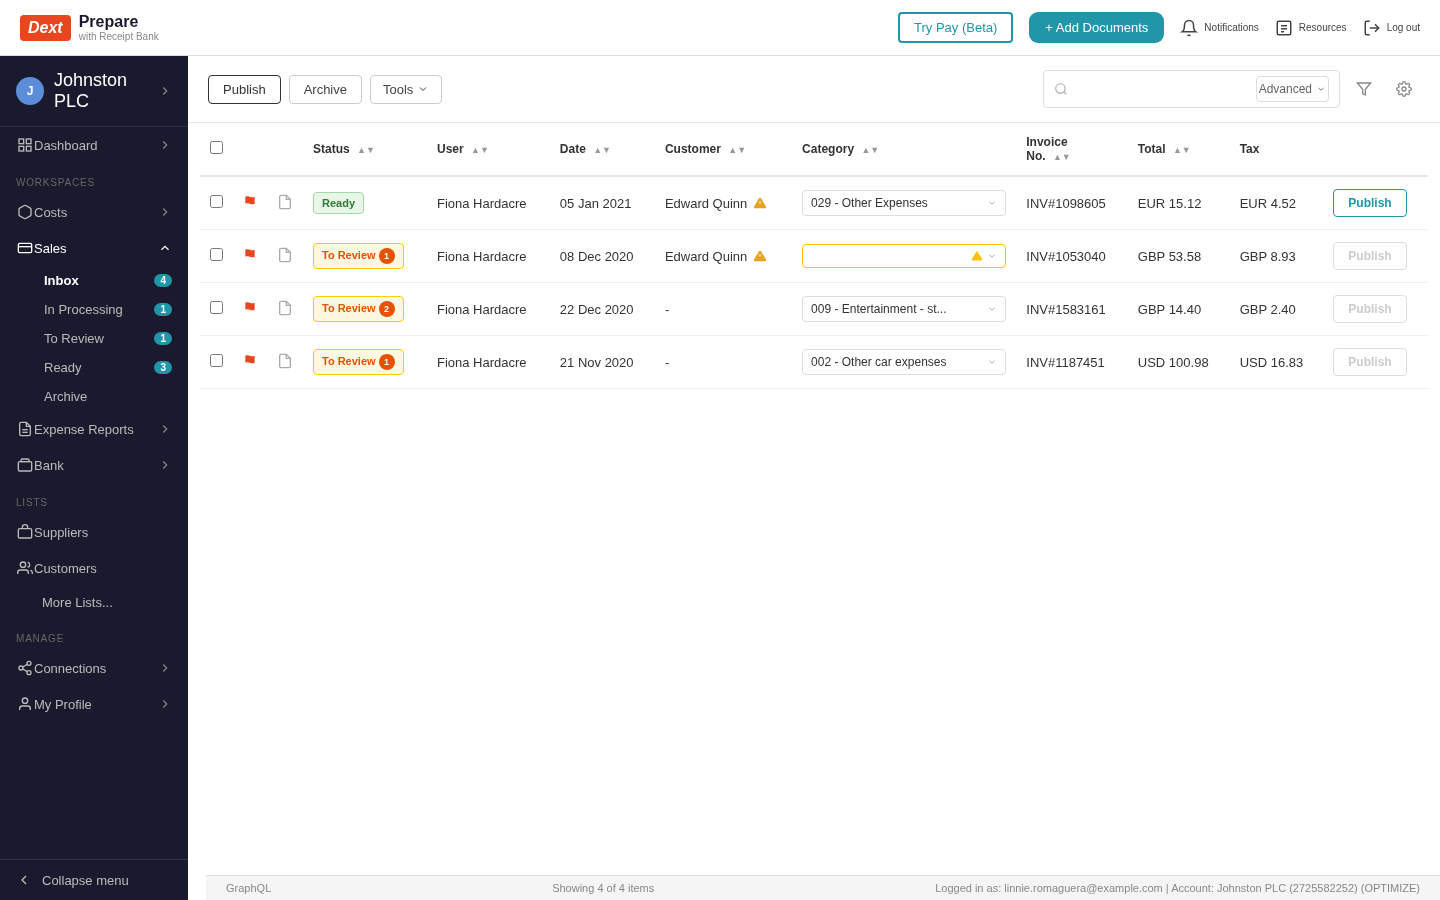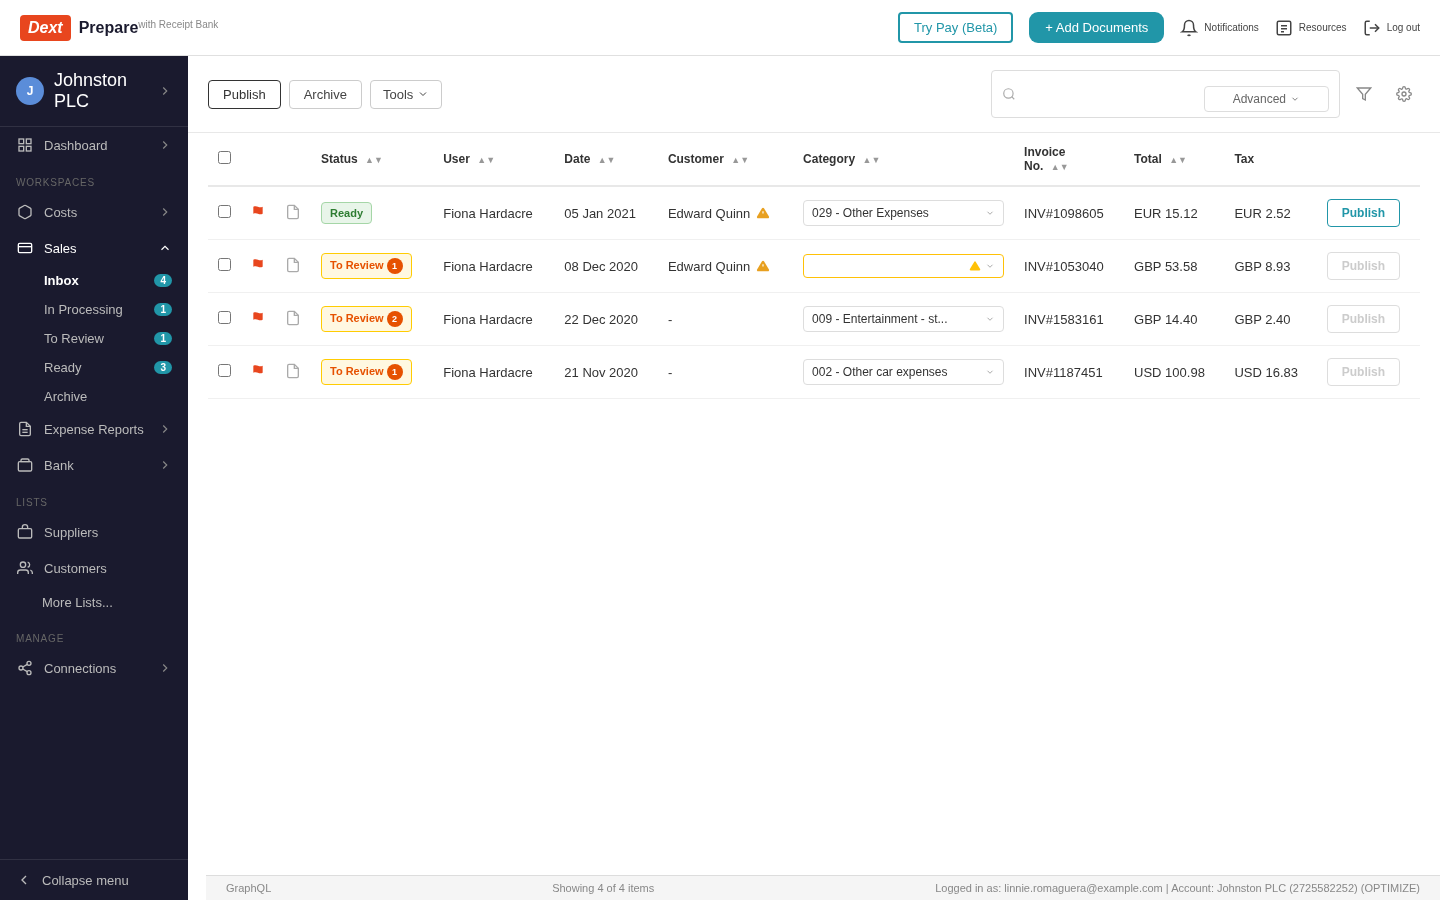--- a/index.html
+++ b/index.html
@@ -6,39 +6,39 @@
     body { font-family: -apple-system, BlinkMacSystemFont, 'Segoe UI', sans-serif; font-size: 13px; color: #333; background: #f5f5f5; display: flex; flex-direction: column; height: 900px; overflow: hidden; }
 
     
     .navbar {
       display: flex; align-items: center; background: #fff; border-bottom: 1px solid #e0e0e0;
       height: 56px; padding: 0 20px; flex-shrink: 0; justify-content: space-between;
     }
     .navbar-left { display: flex; align-items: center; gap: 12px; }
     .dext-logo { display: flex; align-items: center; gap: 8px; }
     .dext-icon { background: #e8461e; color: #fff; font-weight: 900; font-size: 16px; padding: 4px 8px; border-radius: 4px; font-style: italic; }
-    .prepare-text { display: flex; flex-direction: row; }
+    .prepare-text { display: flex; flex-direction: column; }
     .prepare-title { font-size: 16px; font-weight: 700; color: #1a1a2e; }
     .prepare-sub { font-size: 10px; color: #888; }
     .navbar-right { display: flex; align-items: center; gap: 16px; margin-left: 28px; }
     .btn-try-pay { border: 2px solid #2196a8; color: #2196a8; background: #fff; padding: 6px 14px; border-radius: 4px; cursor: pointer; font-size: 13px; font-weight: 500; }
     .btn-add-docs { background: #2196a8; color: #fff; border: none; padding: 8px 16px; border-radius: 9px; cursor: pointer; font-size: 13px; font-weight: 500; display: flex; align-items: center; gap: 6px; }
     .nav-action { display: flex; align-items: center; gap: 6px; cursor: pointer; color: #444; font-size: 10px; }
     .nav-action svg { width: 18px; height: 18px; }
 
     
     .main-layout { display: flex; flex: 1; overflow: hidden; }
 
     
     .sidebar { width: 188px; background: #1a1a2e; color: #ccc; display: flex; flex-direction: column; overflow-y: auto; flex-shrink: 0; }
     .sidebar-org { display: flex; align-items: center; padding: 14px 16px; border-bottom: 1px solid rgba(255,255,255,0.1); cursor: pointer; }
     .org-avatar { width: 28px; height: 28px; background: #5b8dd9; border-radius: 50%; display: flex; align-items: center; justify-content: center; color: #fff; font-weight: 700; font-size: 12px; margin-right: 10px; flex-shrink: 0; }
     .org-name { font-size: 18px; color: #fff; font-weight: 500; flex: 1; }
     .sidebar-section-label { padding: 14px 16px 6px; font-size: 10px; text-transform: uppercase; color: #666; letter-spacing: 0.8px; }
-    .sidebar-item { display: flex; align-items: center; padding: 9px 16px; cursor: pointer; color: #bbb; font-size: 13px; gap: 10px; }
+    .sidebar-item { display: flex; align-items: center; padding: 9px 16px; cursor: pointer; color: #bbb; font-size: 13px; }
     .sidebar-item.active { color: #fff; }
     .sidebar-item .icon { width: 18px; height: 18px; display: flex; align-items: center; justify-content: center; flex-shrink: 0; }
     .sidebar-item .label { flex: 1; }
     .sidebar-sub { padding-left: 44px; }
     .sidebar-sub-item { display: flex; align-items: center; padding: 7px 16px 7px 0; cursor: pointer; color: #bbb; font-size: 13px; }
     .sidebar-sub-item.active { color: #fff; font-weight: 600; }
     .sidebar-sub-item .badge { background: #2196a8; color: #fff; border-radius: 10px; padding: 1px 6px; font-size: 10px; font-weight: 700; margin-left: 6px; }
     .sidebar-sub-item .label { flex: 1; }
     .sidebar-collapse { display: flex; align-items: center; padding: 12px 16px; cursor: pointer; color: #bbb; font-size: 13px; gap: 10px; margin-top: auto; border-top: 1px solid rgba(255,255,255,0.1); }
 
@@ -46,25 +46,25 @@
     .content { flex: 1; display: flex; flex-direction: column; overflow: hidden; background: #fff; }
 
     
     .toolbar { display: flex; align-items: center; padding: 14px 20px; border-bottom: 1px solid #e8e8e8; gap: 8px; }
     .btn-toolbar { padding: 6px 14px; border-radius: 4px; cursor: pointer; font-size: 13px; border: 1px solid #ccc; background: #fff; color: #444; }
     .btn-toolbar.active { border-color: #333; color: #333; font-weight: 500; }
     .btn-tools { display: flex; align-items: center; gap: 4px; padding: 6px 12px; border-radius: 4px; cursor: pointer; font-size: 13px; border: 1px solid #ccc; background: #fff; color: #444; }
     .toolbar-spacer { flex: 1; }
     .search-box { display: flex; align-items: center; border: 1px solid #ddd; border-radius: 4px; padding: 5px 10px; gap: 6px; background: #fff; min-width: 280px; }
     .search-box input { border: none; outline: none; font-size: 13px; color: #333; flex: 1; background: transparent; }
-    .btn-advanced { background: #fff; border: 1px solid #ddd; border-radius: 4px; padding: 5px 28px; cursor: pointer; font-size: 12px; color: #666; display: flex; align-items: center; gap: 4px; margin-top: 10px; }
+    .btn-advanced { background: #fff; border: 1px solid #ddd; border-radius: 4px; padding: 5px 2px; cursor: pointer; font-size: 12px; color: #666; display: flex; align-items: center; gap: 4px; }
     .toolbar-icon-btn { width: 32px; height: 32px; display: flex; align-items: center; justify-content: center; cursor: pointer; color: #888; border-radius: 4px; }
 
     
-    .table-container { flex: 1; overflow-y: auto; padding: 0 20px; }
+    .table-container { flex: 1; overflow-y: auto; padding: 0 12px; }
     table { width: 100%; border-collapse: collapse; }
     thead th { padding: 12px 10px; text-align: left; font-size: 12px; font-weight: 600; color: #333; border-bottom: 2px solid #e8e8e8; white-space: nowrap; }
     thead th .sort-icon { display: inline-flex; flex-direction: column; margin-left: 4px; opacity: 0.5; font-size: 9px; }
     tbody tr { border-bottom: 1px solid #f0f0f0; }
     tbody td { padding: 12px 10px; font-size: 13px; color: #333; vertical-align: middle; }
     .checkbox-cell { width: 32px; }
     .flag-cell { width: 24px; }
     .img-cell { width: 28px; }
 
     .status-badge { display: inline-block; padding: 4px 8px; border-radius: 4px; font-size: 11px; font-weight: 600; }
@@ -263,20 +263,32 @@
       <span class="icon">
         <svg style="width:16px;height:16px;fill:none;stroke:#bbb;stroke-width:2;" viewBox="0 0 24 24">
             <circle cx="18" cy="5" r="3"></circle>
             <circle cx="6" cy="12" r="3"></circle>
             <circle cx="18" cy="19" r="3"></circle>
             <line x1="8.59" y1="13.51" x2="15.42" y2="17.49"></line>
             <line x1="15.41" y1="6.51" x2="8.59" y2="10.49"></line>
           </svg>
       </span>
       <span class="label">Connections</span>
+      <svg style="width:14px;height:14px;stroke:#888;fill:none;stroke-width:2;" viewBox="0 0 24 24">
+          <polyline points="9 18 15 12 9 6"></polyline>
+        </svg>
+    </div>
+    <div class="sidebar-item">
+      <span class="icon">
+        <svg style="width:16px;height:16px;fill:none;stroke:#bbb;stroke-width:2;" viewBox="0 0 24 24">
+            <path d="M20 21v-2a4 4 0 0 0-4-4H8a4 4 0 0 0-4 4v2"></path>
+            <circle cx="12" cy="7" r="4"></circle>
+          </svg>
+      </span>
+      <span class="label">My Profile</span>
       <svg style="width:14px;height:14px;stroke:#888;fill:none;stroke-width:2;" viewBox="0 0 24 24">
           <polyline points="9 18 15 12 9 6"></polyline>
         </svg>
     </div>
 
     <div class="sidebar-collapse">
       <svg style="width:16px;height:16px;fill:none;stroke:#bbb;stroke-width:2;" viewBox="0 0 24 24">
           <polyline points="15 18 9 12 15 6"></polyline>
         </svg>
       <span>Collapse menu</span>
@@ -372,21 +384,21 @@
               <td>
         <div class="category-select">
           <span>029 - Other Expenses</span>
           <svg style="width:10px;height:10px;fill:none;stroke:#999;stroke-width:2;" viewBox="0 0 24 24">
                     <polyline points="6 9 12 15 18 9"></polyline>
                   </svg>
         </div>
       </td>
               <td><span>INV#1098605</span></td>
               <td><span>EUR 15.12</span></td>
-              <td><span>EUR 2.52</span></td>
+              <td><span>EUR 4.52</span></td>
               <td><button class="btn-publish">Publish</button></td>
             </tr>
             <tr>
               <td class="checkbox-cell"><input type="checkbox" style=""></td>
               <td class="flag-cell">
       <svg style="width:14px;height:14px;fill:#e8461e;" viewBox="0 0 24 24">
                   <path d="M4 15s1-1 4-1 5 2 8 2 4-1 4-1V3s-1 1-4 1-5-2-8-2-4 1-4 1z"></path>
                   <line x1="4" y1="22" x2="4" y2="15"></line>
                 </svg>
     </td>

